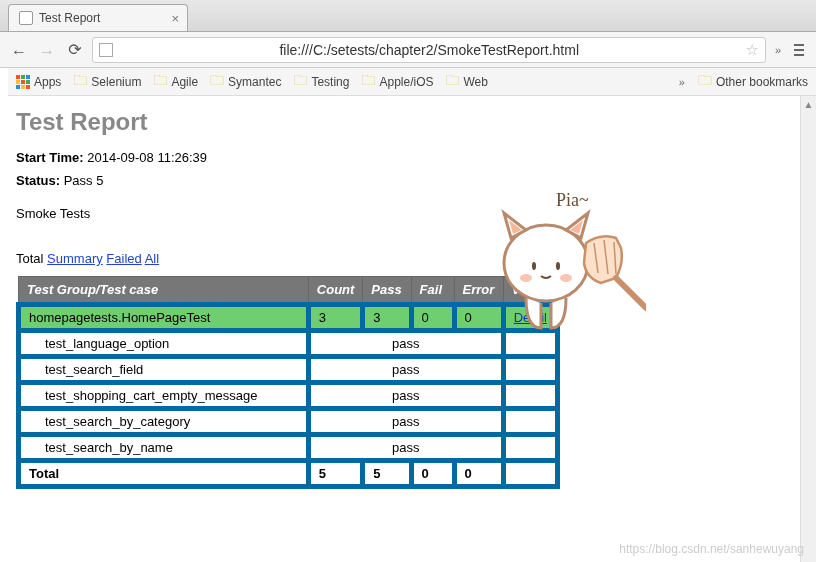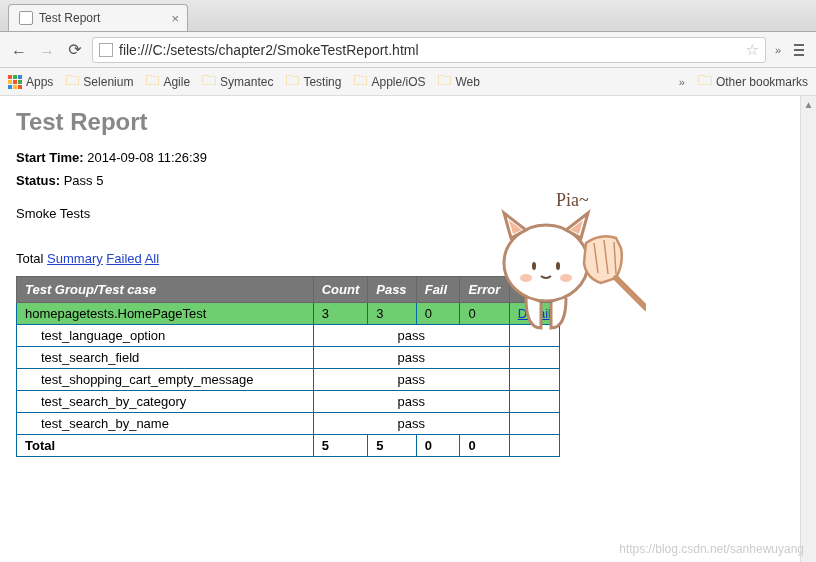--- a/index.html
+++ b/index.html
@@ -9,27 +9,27 @@
     .tab-bar { height: 32px; background: linear-gradient(#e8e8e8, #d8d8d8); display: flex; align-items: flex-end; padding-left: 8px; border-bottom: 1px solid #aaa; }
     .tab { background: #f5f5f5; border: 1px solid #aaa; border-bottom: none; border-radius: 4px 4px 0 0; padding: 6px 36px 6px 10px; display: flex; align-items: center; gap: 6px; font-size: 12px; color: #444; position: relative; min-width: 180px; }
     .tab-icon { width: 14px; height: 14px; border: 1px solid #999; border-radius: 2px; background: #fff; }
     .tab-close { position: absolute; right: 8px; color: #777; font-size: 13px; cursor: pointer; }
     
     .toolbar { height: 36px; background: #f5f5f5; display: flex; align-items: center; padding: 0 8px; gap: 6px; border-bottom: 1px solid #ccc; }
     .nav-btn { width: 22px; height: 22px; display: flex; align-items: center; justify-content: center; color: #555; cursor: pointer; font-size: 16px; }
     .nav-btn.disabled { color: #bbb; }
     .url-bar { flex: 1; height: 26px; border: 1px solid #ccc; border-radius: 3px; background: #fff; display: flex; align-items: center; padding: 0 6px; gap: 6px; }
     .url-icon { width: 14px; height: 14px; border: 1px solid #aaa; background: #fff; }
-    .url-text { flex: 1; font-size: 14px; color: #333; }
+    .url-text { flex: 1; font-size: 14px; color: #333; text-align: center; }
     .star-icon { color: #bbb; font-size: 15px; }
     .chevron { color: #666; font-size: 11px; padding: 0 3px; }
     .menu-icon { width: 18px; display: flex; flex-direction: column; gap: 3px; cursor: pointer; padding: 0 4px; }
     .menu-icon span { height: 2px; background: #666; }
     
-    .bookmarks-bar { height: 28px; background: #f5f5f5; display: flex; align-items: center; padding: 0 8px; gap: 12px; font-size: 12px; color: #444; border-bottom: 1px solid #ddd; }
+    .bookmarks-bar { height: 28px; background: #f5f5f5; display: flex; align-items: center; padding: 0 8px; gap: 12px; font-size: 12px; color: #444; border-bottom: 1px solid #ddd; margin-left: 8px; }
     .apps-icon { display: grid; grid-template-columns: repeat(3,4px); grid-template-rows: repeat(3,4px); gap: 1px; }
     .apps-icon span:nth-child(1){background:#e53;} .apps-icon span:nth-child(2){background:#4a4;} .apps-icon span:nth-child(3){background:#38d;}
     .apps-icon span:nth-child(4){background:#fb3;} .apps-icon span:nth-child(5){background:#e53;} .apps-icon span:nth-child(6){background:#4a4;}
     .apps-icon span:nth-child(7){background:#38d;} .apps-icon span:nth-child(8){background:#fb3;} .apps-icon span:nth-child(9){background:#e53;}
     .bm-item { display: flex; align-items: center; gap: 4px; cursor: pointer; }
     .folder-icon { color: #f0c040; font-size: 14px; }
     .bm-right { margin-left: auto; display: flex; align-items: center; gap: 10px; }
     
     
     .content-wrap { position: relative; height: calc(562px - 96px); overflow-y: auto; }
@@ -39,21 +39,21 @@
     
     h1 { font-family: "Trebuchet MS", sans-serif; font-weight: bold; font-size: 24px; color: #888; margin-bottom: 14px; }
     .meta { font-size: 13px; margin-bottom: 8px; }
     .meta b { font-weight: bold; }
     .suite-name { margin-top: 18px; margin-bottom: 30px; }
     .show-line { font-size: 13px; margin-bottom: 10px; }
     .show-line a { color: #2244cc; text-decoration: underline; cursor: pointer; }
     
     table { border-collapse: collapse; width: 544px; font-size: 13px; }
     th { background: #777; color: #fff; text-align: left; padding: 5px 8px; font-style: italic; font-weight: bold; border: 1px solid #666; }
-    td { border: 1px solid #0369a1; padding: 3px 8px; }
+    td { border: 5px solid #0369a1; padding: 3px 8px; }
     tr.group { background: #6fce6f; color: #000; }
     tr.group a { color: #1133bb; text-decoration: underline; }
     tr.case td:first-child { padding-left: 24px; }
     tr.total td { font-weight: bold; }
     .col-name { width: 370px; }
     .col-n { width: 50px; }
     
     .watermark { position: absolute; bottom: 6px; right: 12px; color: #ccc; font-size: 12px; font-family: Arial; }
     
     

